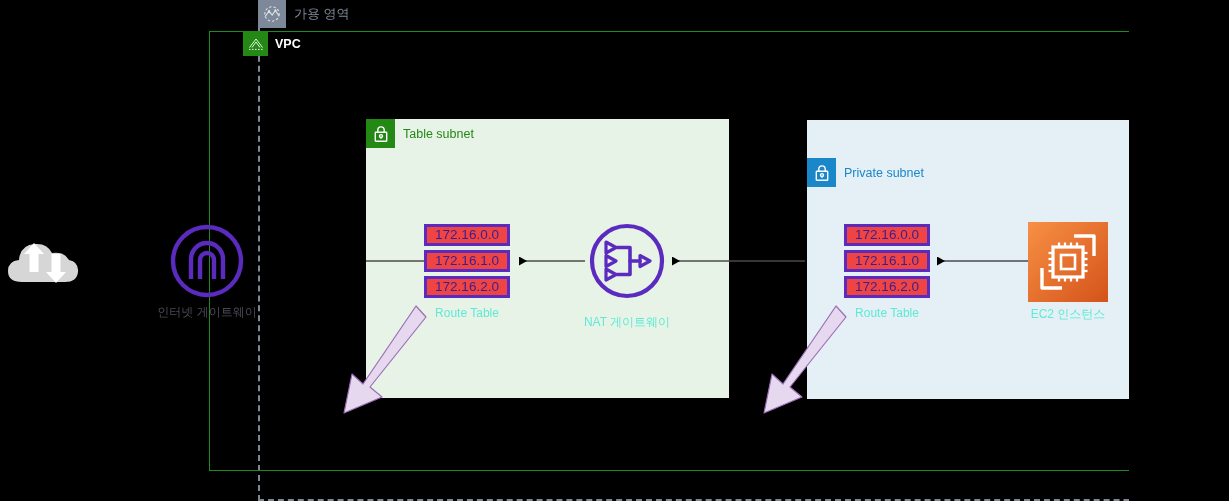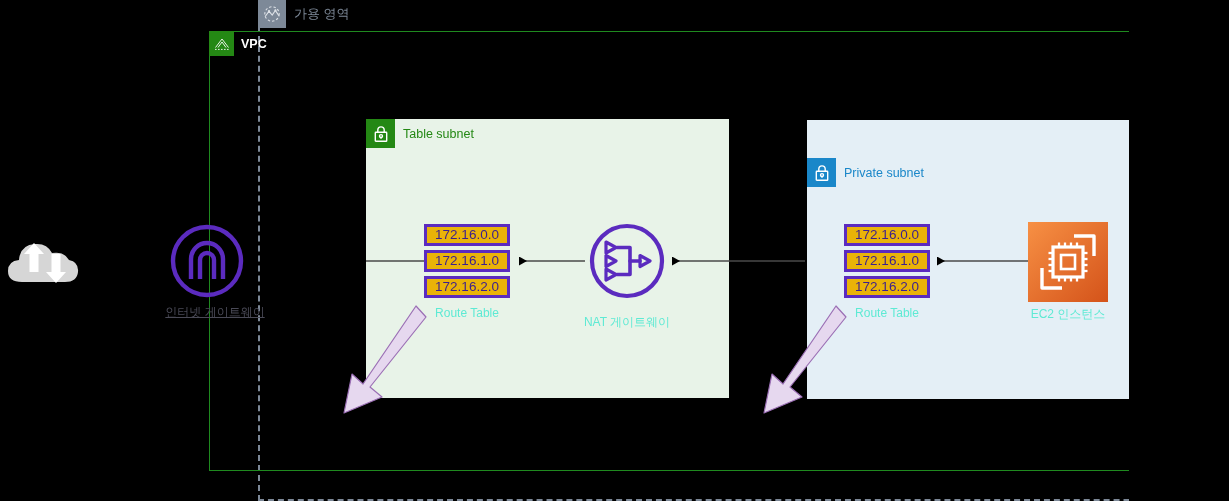--- a/index.html
+++ b/index.html
@@ -64,20 +64,21 @@
     box-sizing: border-box;
     background: transparent;
   }
   #vpc-badge {
     left: 209px;
     top: 31px;
     height: 25px;
     display: flex;
     align-items: center;
     gap: 7px;
+    padding-left: 34px;
   }
   #vpc-badge .badge-icon {
     width: 25px;
     height: 25px;
     background: #248814;
     display: flex;
     align-items: center;
     justify-content: center;
   }
   #vpc-badge .badge-text {
@@ -131,21 +132,21 @@
 
   
   .route-table { width: 86px; }
   #public-route-table { left: 424px; top: 224px; }
   #private-route-table { left: 844px; top: 224px; }
   .cidr-row {
     box-sizing: border-box;
     width: 86px;
     height: 22px;
     border: 3px solid #5b2bbf;
-    background: #eab308;
+    background: #ef4444;
     color: #3b1f8f;
     font-size: 13.5px;
     line-height: 16px;
     display: flex;
     align-items: center;
     justify-content: center;
     margin-bottom: 4px;
     white-space: nowrap;
   }
   .cidr-row:last-child { margin-bottom: 8px; }
@@ -158,21 +159,21 @@
   }
   #public-route-table-caption { left: 404px; top: 306px; width: 126px; }
   #private-route-table-caption { left: 824px; top: 306px; width: 126px; }
 
   
   #nat-gateway { left: 586px; top: 220px; width: 82px; height: 82px; }
   #nat-gateway-caption { left: 564px; top: 314px; width: 126px; }
 
   
   #internet-gateway { left: 167px; top: 221px; width: 80px; height: 80px; }
-  #internet-gateway-caption { left: 152px; top: 304px; width: 126px; color: #4a4a57; text-decoration: underline; }
+  #internet-gateway-caption { left: 144px; top: 304px; width: 126px; color: #4a4a57; }
 
   
   #ec2-instance { left: 1028px; top: 222px; width: 80px; height: 80px; }
   #ec2-instance-caption { left: 1005px; top: 306px; width: 126px; }
 
   
   #internet-cloud { left: 2px; top: 230px; width: 80px; height: 60px; }
 
   
   .annotation-arrow { position: absolute; }

